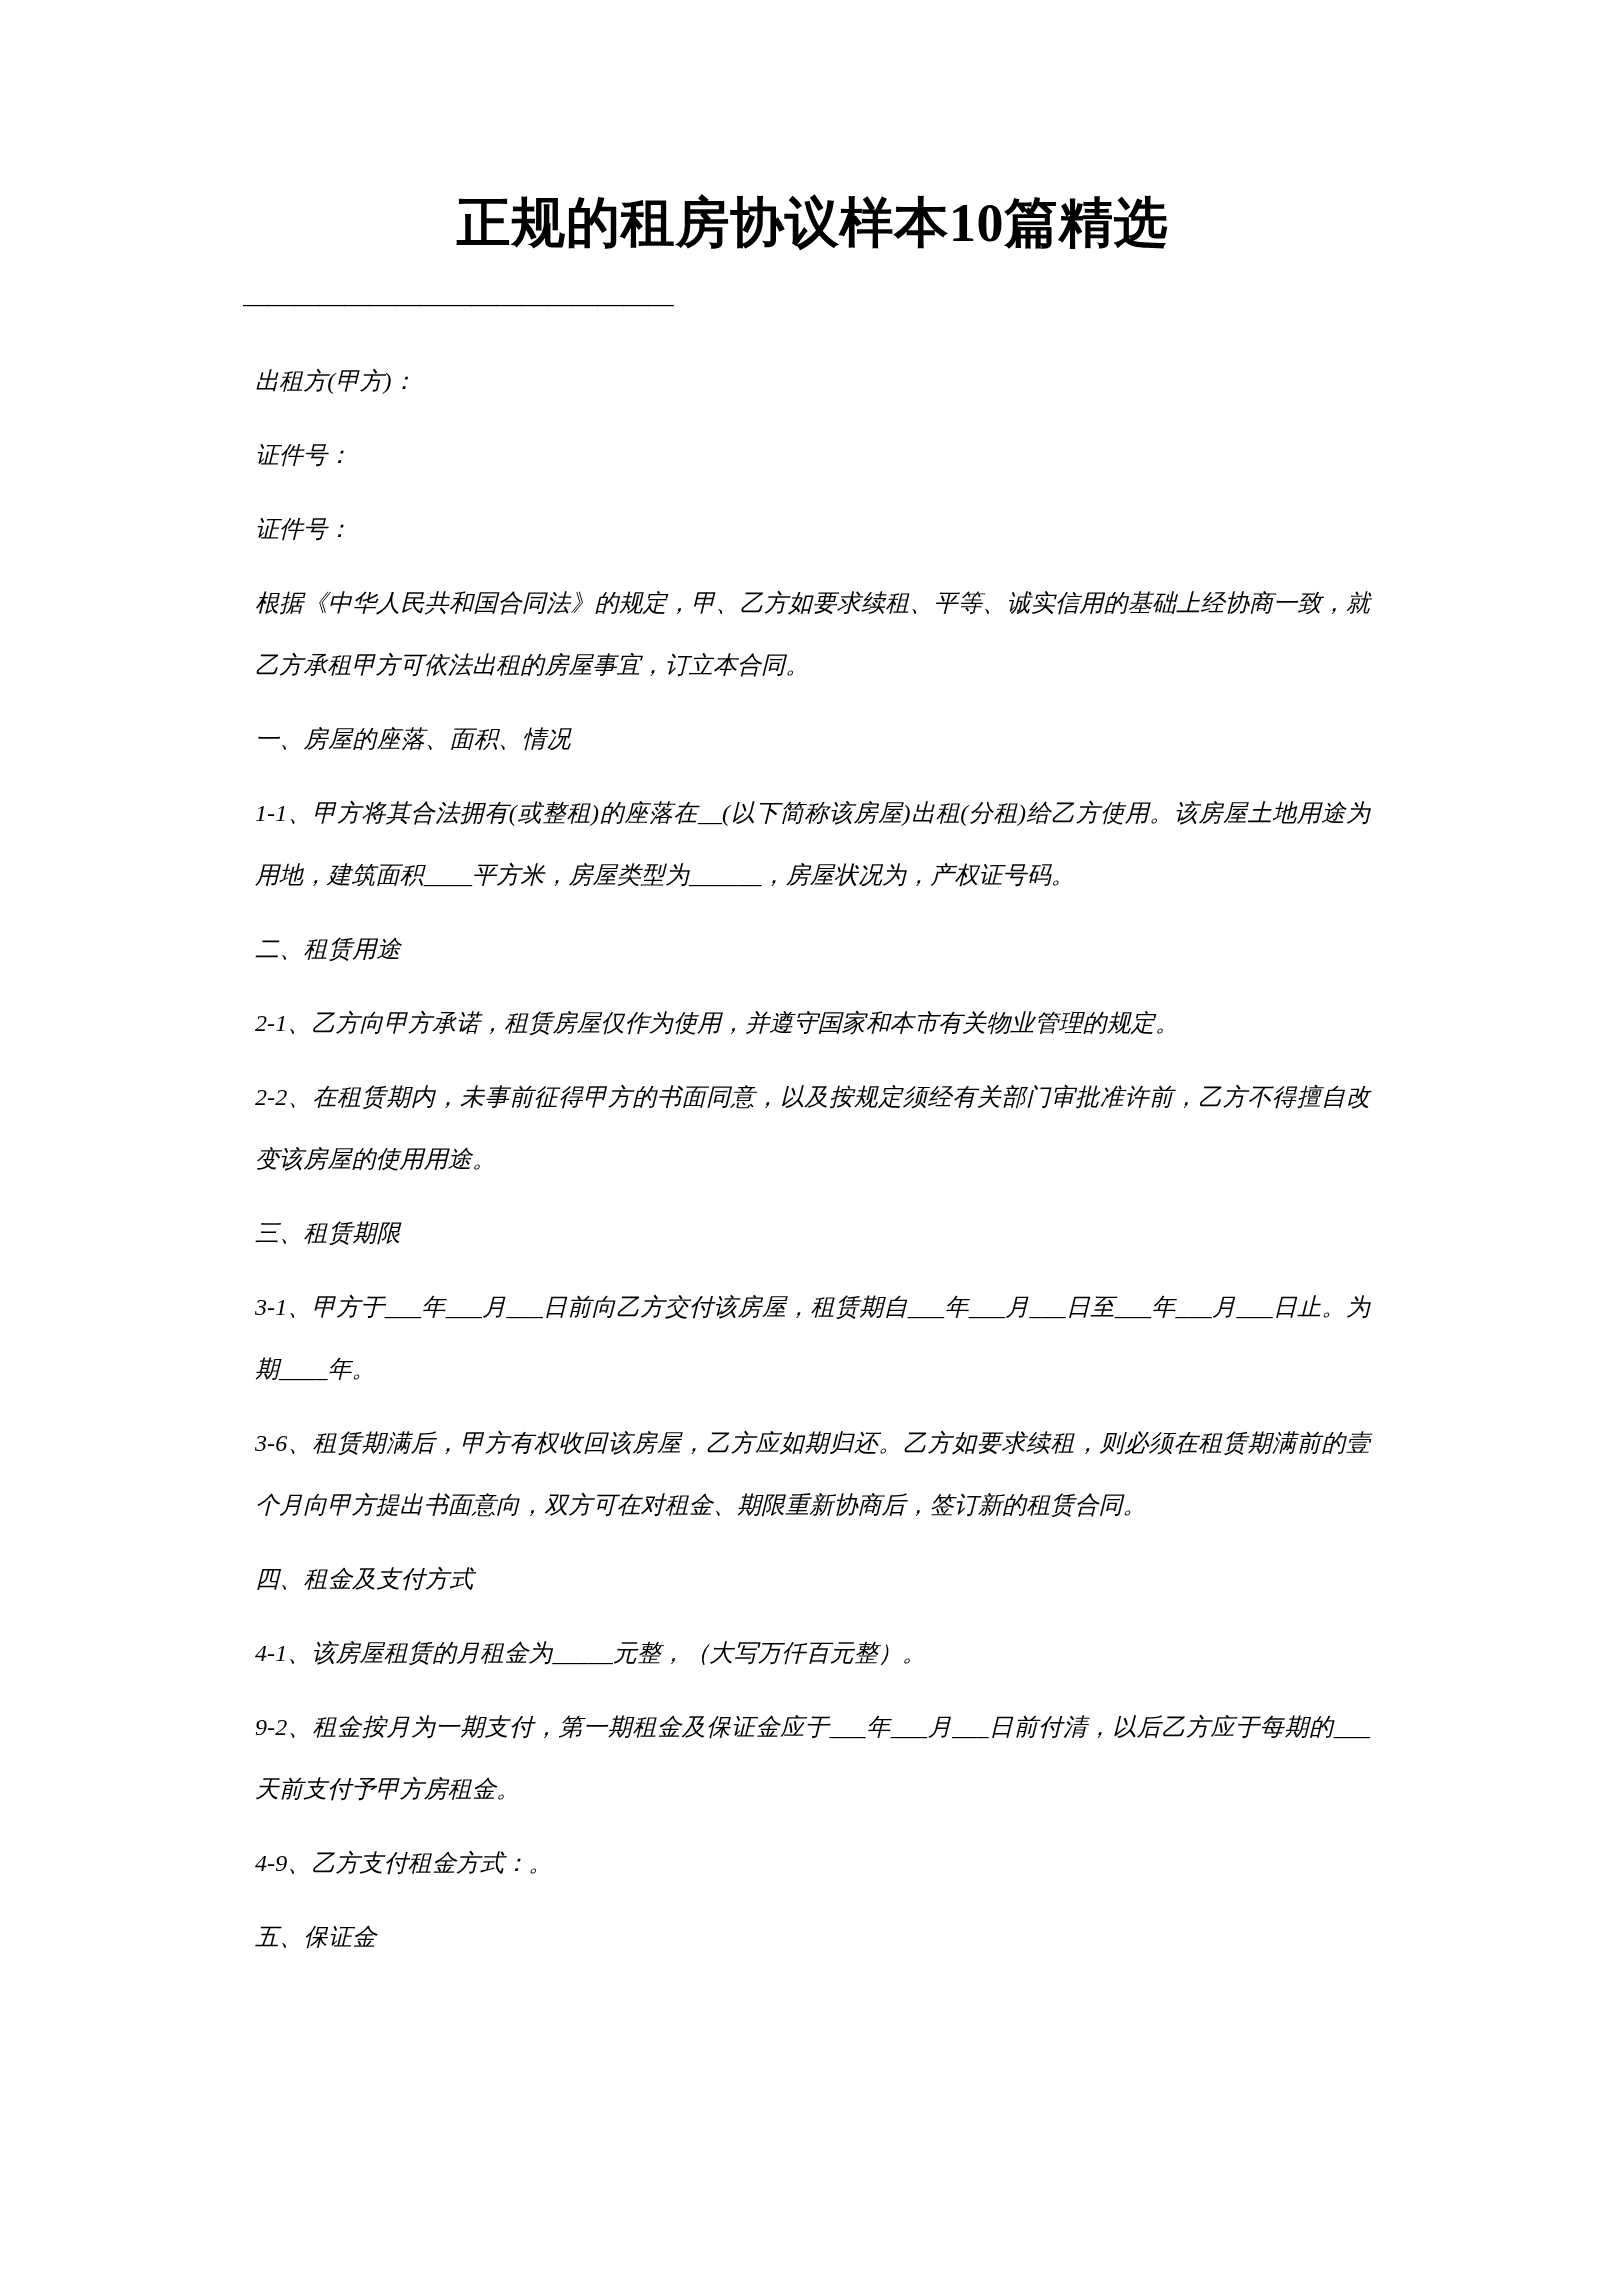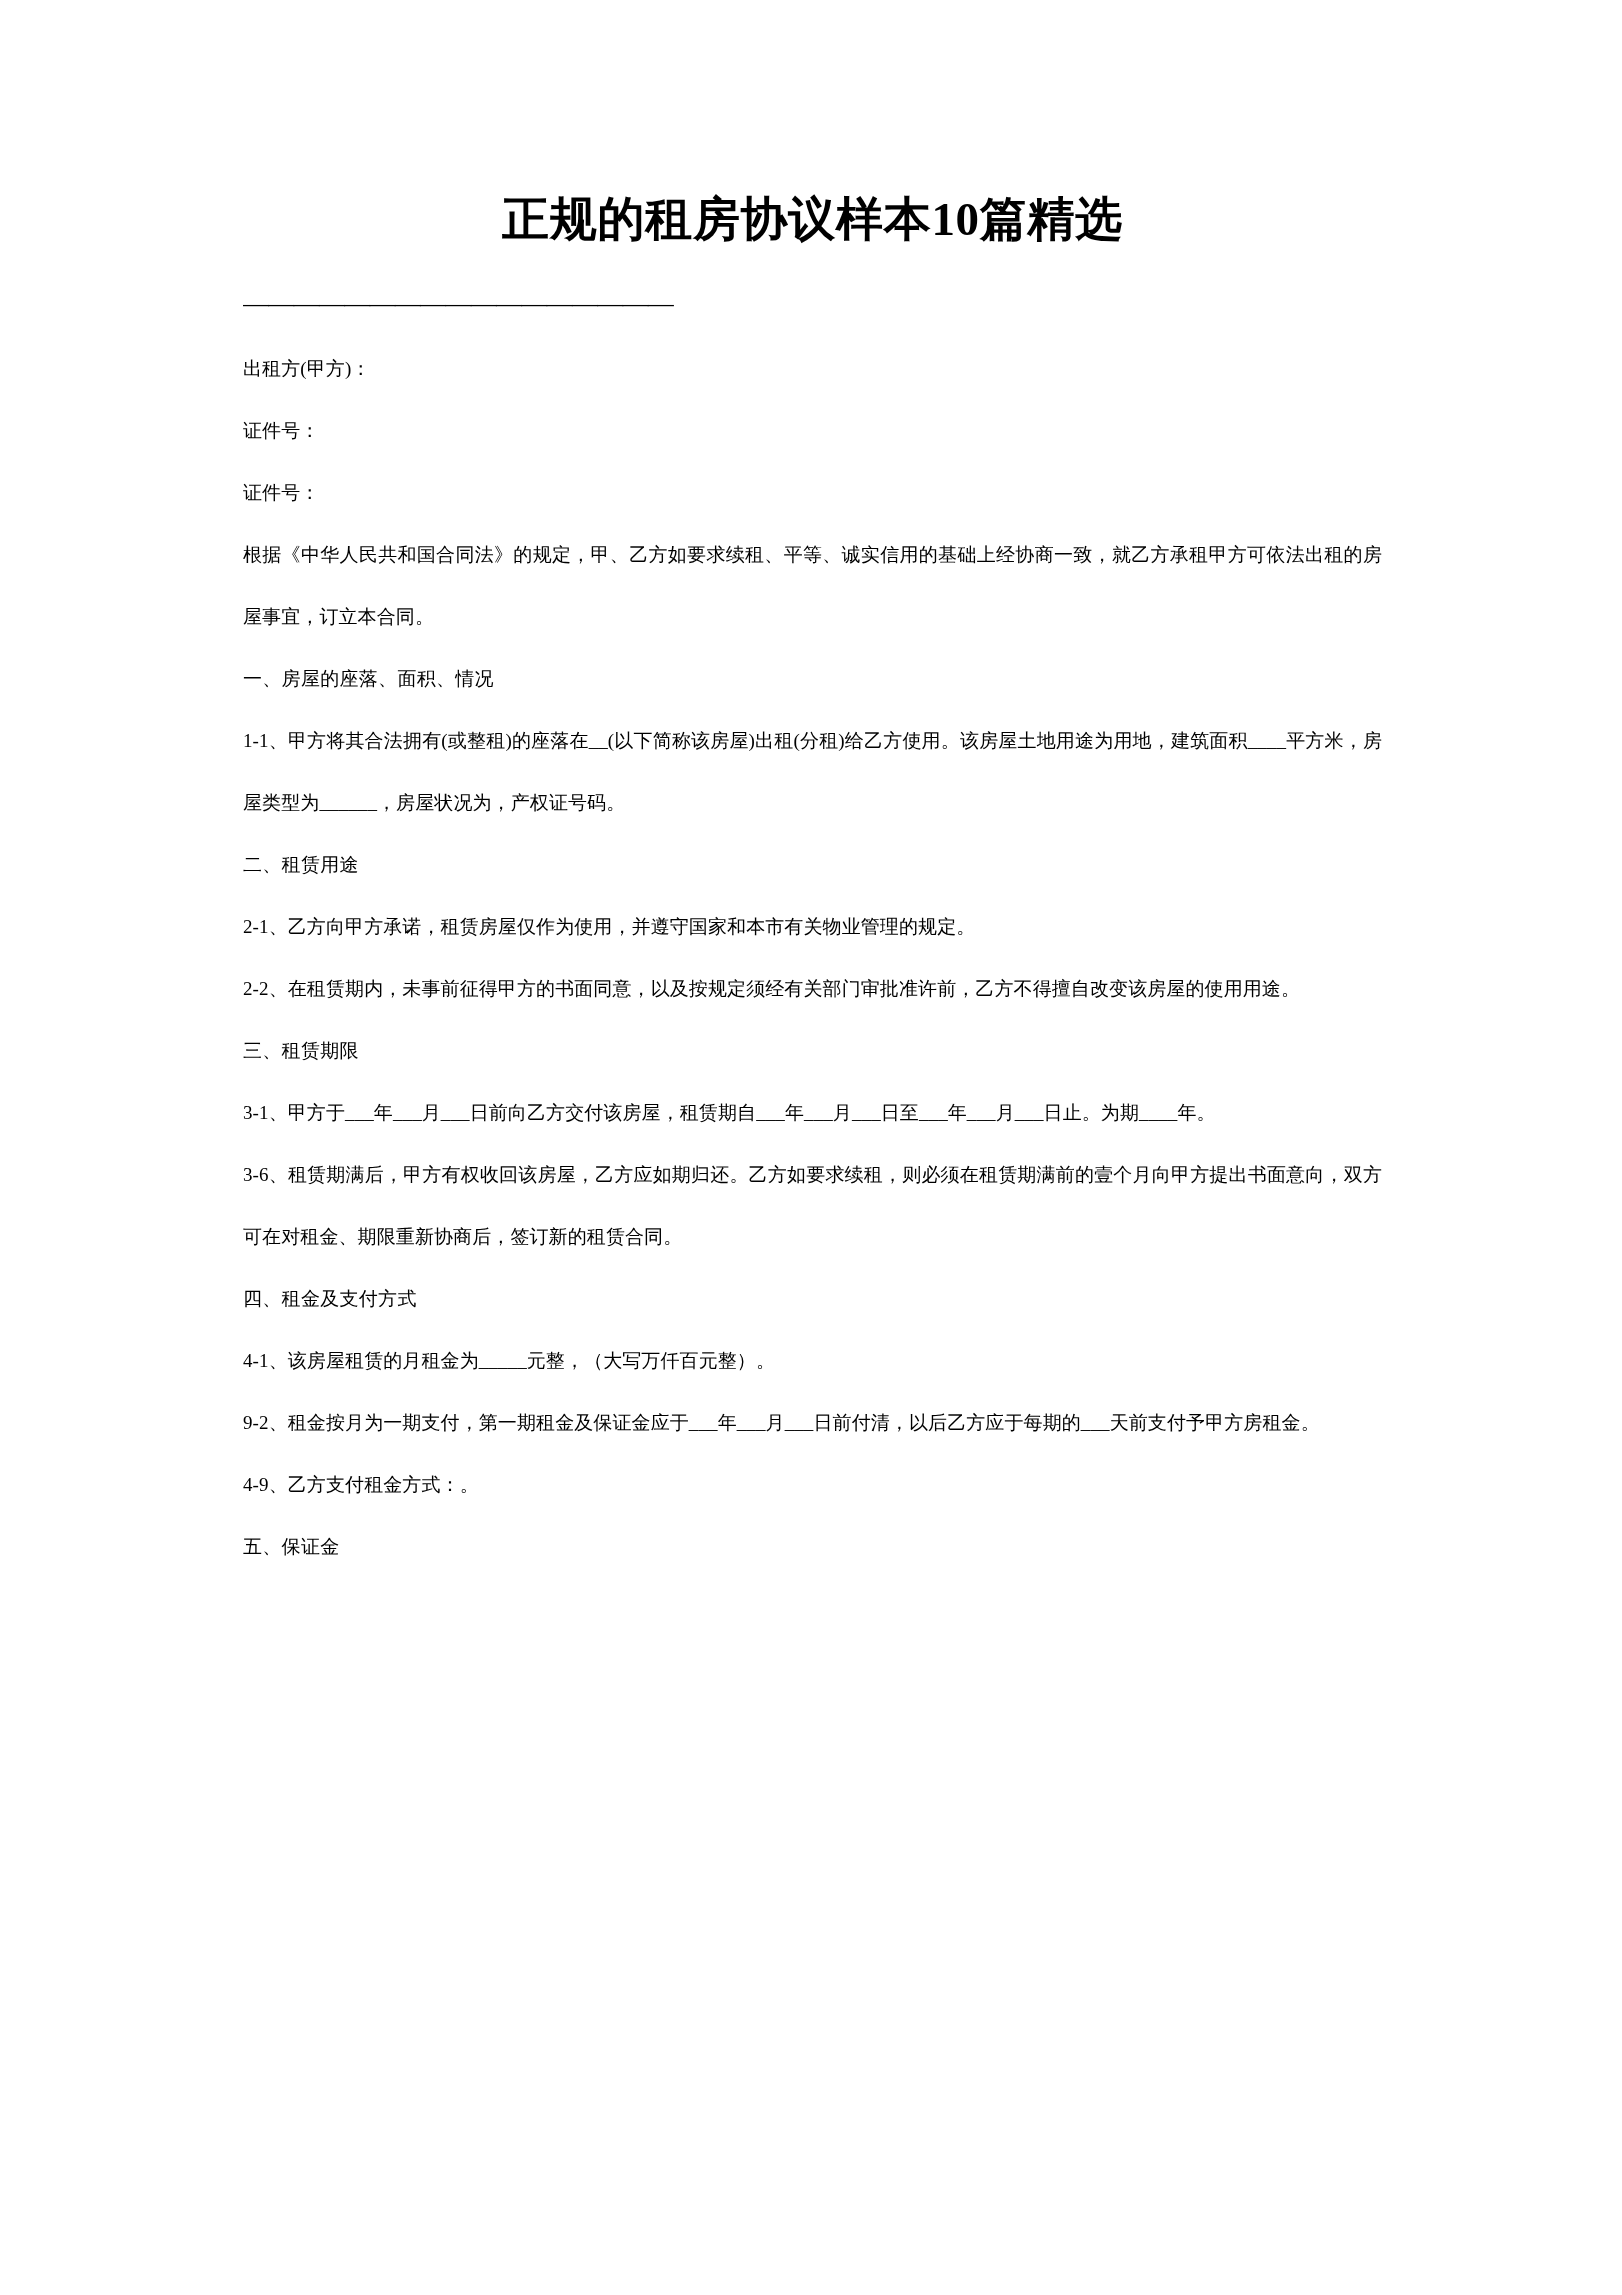--- a/index.html
+++ b/index.html
@@ -30,21 +30,21 @@
     width: 1139px;
   }
 
   
   .doc-title {
     margin: 0;
     padding: 0;
     text-align: center;
     font-family: "Liberation Serif", "DejaVu Serif", serif;
     font-weight: bold;
-    font-size: 47px;
+    font-size: 54px;
     line-height: 1.0;
     letter-spacing: 0.7px;
     color: #000000;
     position: absolute;
     left: 0;
     top: 196px;
     width: 1139px;
   }
 
   
@@ -63,31 +63,32 @@
   }
 
   
   .body-block {
     position: absolute;
     left: 0;
     top: 338px;
     width: 1139px;
   }
   .para {
-    margin: 0;
+    margin: 12px;
     padding: 0;
     font-family: "Liberation Serif", "DejaVu Serif", serif;
-    font-size: 19px;
+    font-size: 24px;
     line-height: 62px;
     color: #000000;
     text-align: justify;
     text-justify: inter-ideograph;
     letter-spacing: 0.1px;
     word-break: break-all;
     white-space: pre-wrap;
+    font-style: italic;
   }
   .para.heading {
     letter-spacing: 0.3px;
   }
   .para.short {
     text-align: left;
   }
 </style>
 </head>
 <body>

